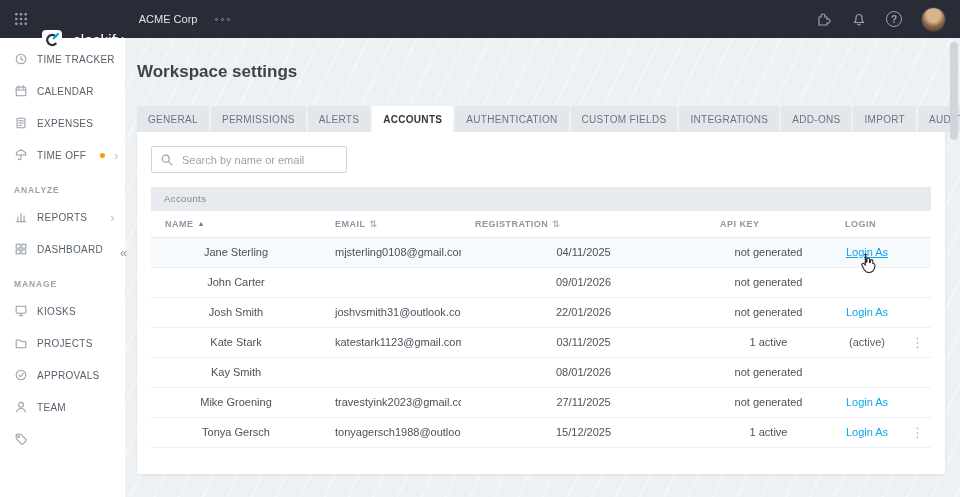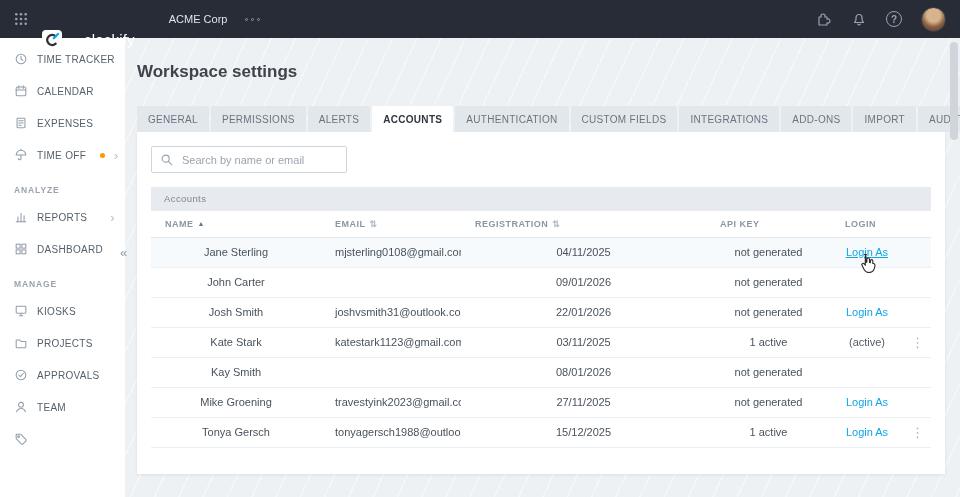--- a/index.html
+++ b/index.html
@@ -12,23 +12,23 @@
   }
   
   .topbar {
     position: absolute; top: 0; left: 0; right: 0; height: 38px;
     background: #272c37;
     display: flex; align-items: center; justify-content: space-between;
     padding: 0 14px; z-index: 20;
   }
   .topbar-left { display: flex; align-items: center; }
   .apps-grid { display: inline-flex; margin-right: 14px; cursor: pointer; }
-  .logo { display: flex; align-items: center; gap: 22px; cursor: pointer; margin-top: 41px; }
+  .logo { display: flex; align-items: center; gap: 11px; cursor: pointer; margin-top: 41px; }
   .brand-text { color: #fff; font-size: 15px; font-weight: 500; letter-spacing: .2px; }
-  .workspace-name { color: #dfe3e9; font-size: 11px; margin-left: 34px; cursor: pointer; }
+  .workspace-name { color: #dfe3e9; font-size: 11px; margin-left: 15px; cursor: pointer; }
   .more-dots { display: inline-flex; align-items: center; margin-left: 14px; cursor: pointer; padding: 4px 2px; }
   .more-dots i { width: 3px; height: 3px; border: 1px solid #8e97a6; border-radius: 50%; display: inline-block; margin: 0 1.5px; }
   .topbar-right { display: flex; align-items: center; gap: 19px; }
   .tb-icon { color: #99a2b0; display: inline-flex; cursor: pointer; }
   .help-circle {
     width: 16px; height: 16px; border: 1.4px solid #99a2b0; border-radius: 50%;
     display: inline-flex; align-items: center; justify-content: center;
     color: #99a2b0; font-size: 10px; font-weight: 700; cursor: pointer;
   }
   .avatar {

